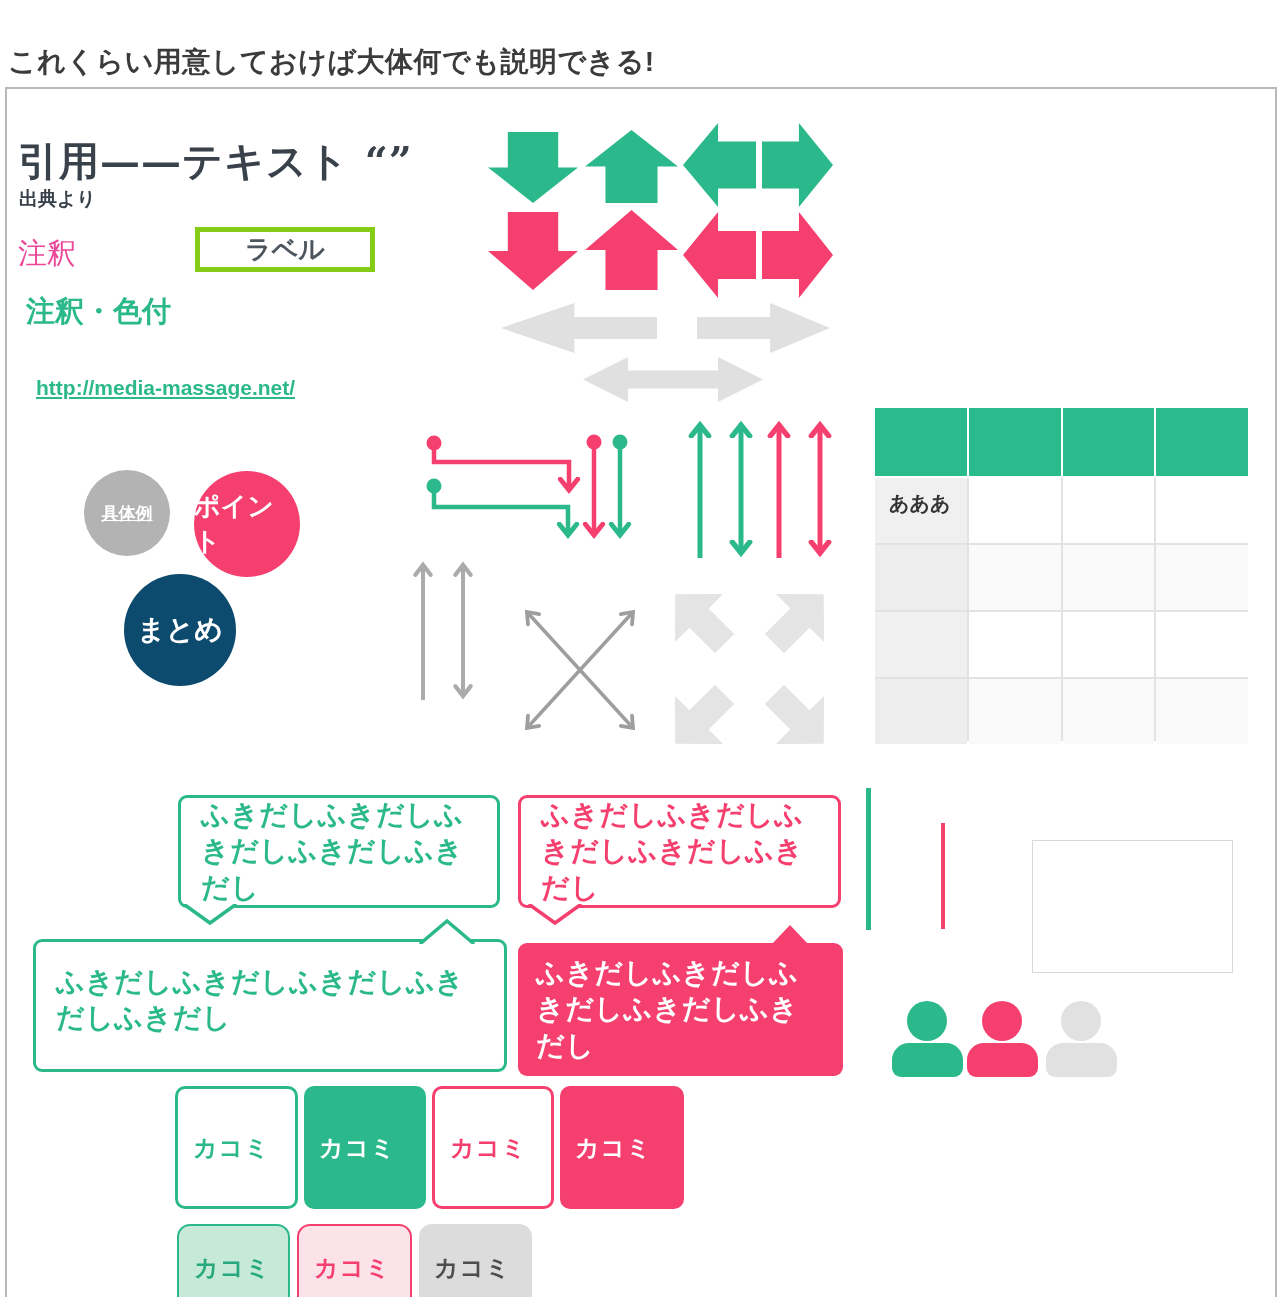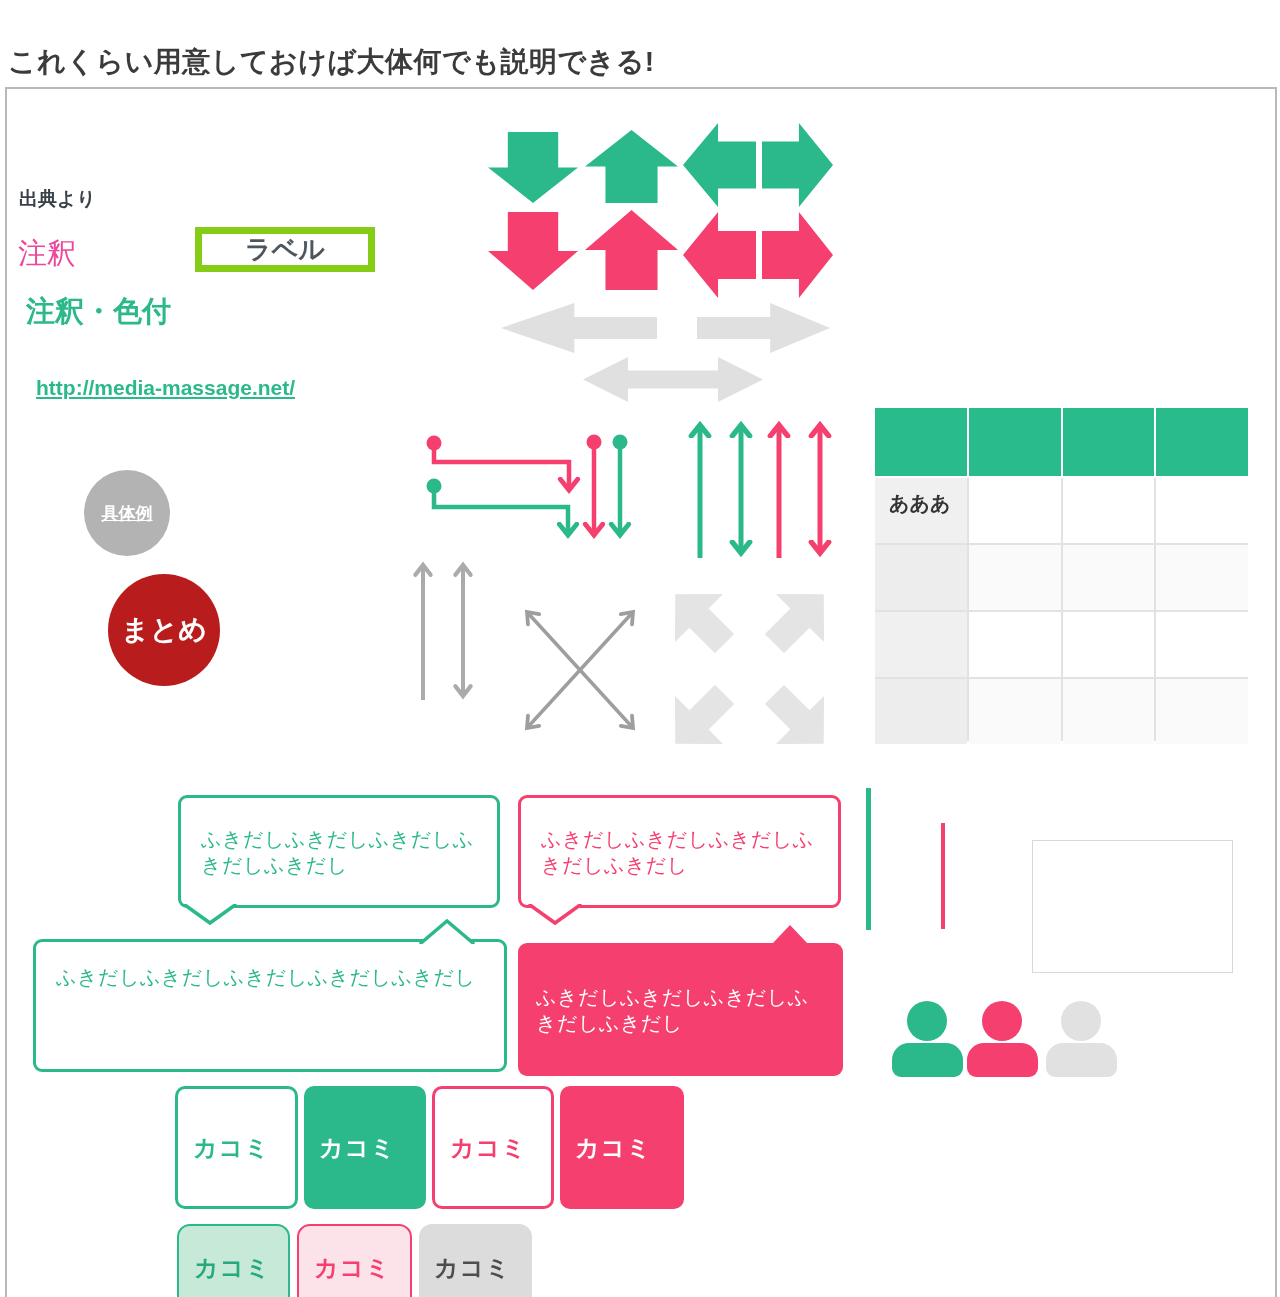--- a/index.html
+++ b/index.html
@@ -13,21 +13,21 @@
   .page-title { left:8px; top:3px; font-size:28px; font-weight:bold; color:#3b3b3b; letter-spacing:.5px; }
   .sheet { left:5px; top:47px; width:1272px; height:1246px; background:#fff; border:2px solid #b9b9b9; }
 
   
   .quote-heading { left:18px; top:94px; font-family:"DejaVu Serif","Liberation Serif",serif; font-weight:bold; font-size:40px; color:#39414a; letter-spacing:1px; }
   .quote-source  { left:19px; top:146px; font-family:"DejaVu Serif","Liberation Serif",serif; font-weight:bold; font-size:19px; color:#39414a; }
   .note-plain    { left:18px; top:194px; font-size:29px; font-weight:normal; color:#ec4899; }
   .note-colored  { left:26px; top:252px; font-size:29px; font-weight:bold; color:#2bb98c; }
   .link          { left:36px; top:336px; font-size:21px; font-weight:bold; color:#2bb98c; text-decoration:underline; }
 
-  .label-chip { left:195px; top:187px; width:180px; height:45px; background:#fff; border:7px solid #84cc16;
+  .label-chip { left:195px; top:187px; width:180px; height:45px; background:#fff; border:5px solid #84cc16;
     display:flex; align-items:center; justify-content:center; font-size:26px; font-weight:bold; color:#4d565e; }
   .label-chip::after { content:""; position:absolute; left:5px; right:5px; bottom:-2px; height:9px; z-index:-1;
     border-radius:0 0 50% 50% / 0 0 100% 100%;
     background:radial-gradient(55% 120% at 50% 0%, rgba(55,55,55,.65) 35%, rgba(55,55,55,0) 85%); }
 
   
   .fa { position:absolute; }
   .fa.green { background:#2bb98c; } .fa.pink { background:#f5406f; }
   .fa.glight { background:#e0e0e0; } .fa.chunk { background:#e4e4e4; }
   .fa.down  { clip-path:polygon(22% 0,78% 0,78% 50%,100% 50%,50% 100%,0 50%,22% 50%); }
@@ -37,33 +37,33 @@
   .fa.hleft  { clip-path:polygon(0 50%,47% 0,47% 28%,100% 28%,100% 72%,47% 72%,47% 100%); }
   .fa.hright { clip-path:polygon(0 28%,55% 28%,55% 0,100% 50%,55% 100%,55% 72%,0 72%); }
   .fa.hdouble{ clip-path:polygon(0 50%,25% 0,25% 30%,75% 30%,75% 0,100% 50%,75% 100%,75% 70%,25% 70%,25% 100%); }
   .fa.chunkup{ clip-path:polygon(50% 0,100% 48%,70% 48%,70% 100%,30% 100%,30% 48%,0 48%); }
 
   
   .circle { position:absolute; border-radius:50%; display:flex; align-items:center; justify-content:center;
     color:#fff; font-weight:bold; }
   .c-gray  { left:84px;  top:430px; width:86px;  height:86px;  background:#b3b3b3; font-size:17px;text-decoration:underline; }
   .c-pink  { left:194px; top:431px; width:106px; height:106px; background:#f5406f; font-size:26px; }
-  .c-green { left:108px; top:534px; width:112px; height:112px; background:#b91c1c; font-size:28px; }
+  .c-green { left:124px; top:534px; width:112px; height:112px; background:#0c4a6e; font-size:28px; }
 
   
   .tbl-head { left:875px; top:368px; width:373px; height:68px; display:grid; grid-template-columns:repeat(4,1fr); gap:2px; }
   .tbl-head > div { background:#2abb8d; }
   .tbl-body { left:875px; top:438px; width:373px; height:263px; display:grid;
     grid-template-columns:repeat(4,1fr); grid-auto-rows:65px; gap:2px; background:#e2e2e2; }
   .tbl-body > div { background:#fff; font-size:20px; font-weight:bold; color:#333; padding:12px 0 0 14px; }
   .tbl-body > div.rowA { background:#fff; } .tbl-body > div.rowB { background:#fafafa; }
   .tbl-body > div.head-col.rowA { background:#f0f0f0; } .tbl-body > div.head-col.rowB { background:#ededed; }
 
   
-  .bubble { position:absolute; border-radius:9px; font-weight:normal; font-size:20px; line-height:1.3;
+  .bubble { position:absolute; border-radius:9px; font-weight:bold; font-size:28px; line-height:1.3;
     letter-spacing:.5px; display:flex; flex-direction:column; justify-content:center; }
   .bub-outline-g { border:3.5px solid #2bb98c; color:#2bb98c; background:#fff; }
   .bub-outline-p { border:3.5px solid #f5406f; color:#f5406f; background:#fff; }
   .bub-fill-p    { background:#f5406f; color:#fff; }
   .b1 { left:178px; top:755px; width:322px; height:113px; padding:0 20px; }
   .b2 { left:518px; top:755px; width:323px; height:113px; padding:0 20px; }
   .b3 { left:33px;  top:899px; width:474px; height:133px; padding:0 20px; justify-content:flex-start; padding-top:22px; }
   .b4 { left:518px; top:903px; width:325px; height:133px; padding:0 18px; }
 
   .vline { position:absolute; } .vl-g { background:#2bb98c; } .vl-p { background:#f5406f; }
@@ -89,20 +89,21 @@
   .k6 { left:297px; top:1184px; width:115px; height:88px; background:#fce3ea; border:2.5px solid #f5406f; color:#f5406f; border-radius:13px; }
   .k7 { left:419px; top:1184px; width:113px; height:88px; background:#dcdcdc; color:#4d4d4d; border-radius:13px; }
 </style>
 </head>
 <body>
 
 <div class="canvas">
   <div class="abs page-title">これくらい用意しておけば大体何でも説明できる!</div>
   <div class="abs sheet"></div>
 
+  <div class="abs quote-heading">引用——テキスト “”</div>
   <div class="abs quote-source">出典より</div>
   <div class="abs note-plain">注釈</div>
   <div class="abs label-chip">
       <span>ラベル</span>
     </div>
   <div class="abs note-colored">注釈・色付</div>
   <a class="abs link" href="#">http://media-massage.net/</a>
 
   <div class="fa green down" style="left:488px;top:92px;width:90px;height:71px;"></div>
   <div class="fa green up" style="left:585px;top:90px;width:93px;height:73px;"></div>
@@ -113,20 +114,23 @@
   <div class="fa pink up" style="left:585px;top:170px;width:93px;height:80px;"></div>
   <div class="fa pink left" style="left:683px;top:172px;width:73px;height:86px;"></div>
   <div class="fa pink right" style="left:762px;top:172px;width:71px;height:86px;"></div>
 
   <div class="fa glight hleft" style="left:501px;top:263px;width:156px;height:50px;"></div>
   <div class="fa glight hright" style="left:697px;top:263px;width:133px;height:50px;"></div>
   <div class="fa glight hdouble" style="left:583px;top:317px;width:180px;height:45px;"></div>
 
   <div class="circle c-gray">
       <span>具体例</span>
+    </div>
+  <div class="circle c-pink">
+      <span>ポイント</span>
     </div>
   <div class="circle c-green">
       <span>まとめ</span>
     </div>
 
   <svg class="abs" style="left:410px;top:390px;" width="230" height="120" viewBox="410 390 230 120">
     <defs>
       <marker id="cp" viewBox="-12 -12 24 24" markerWidth="26" markerHeight="26" markerUnits="userSpaceOnUse" refX="0" refY="0" orient="auto-start-reverse">
         <path d="M-10 -8 L0 0 L-10 8" fill="none" stroke="#f5406f" stroke-width="4.5" stroke-linecap="round"></path>
         </marker>

